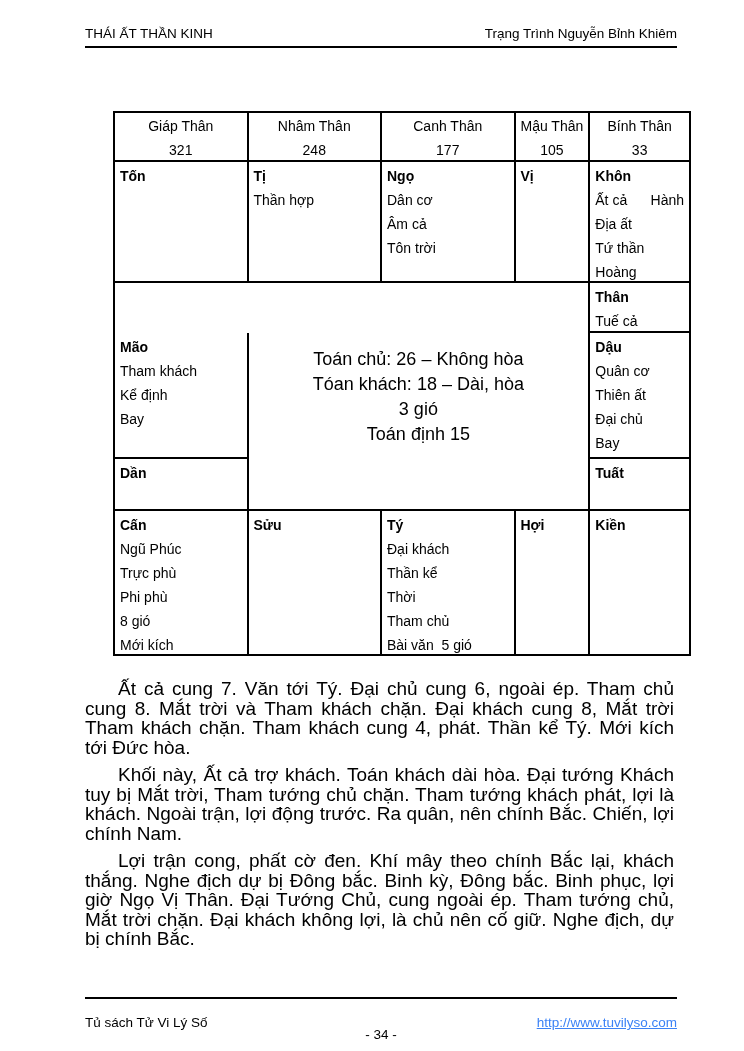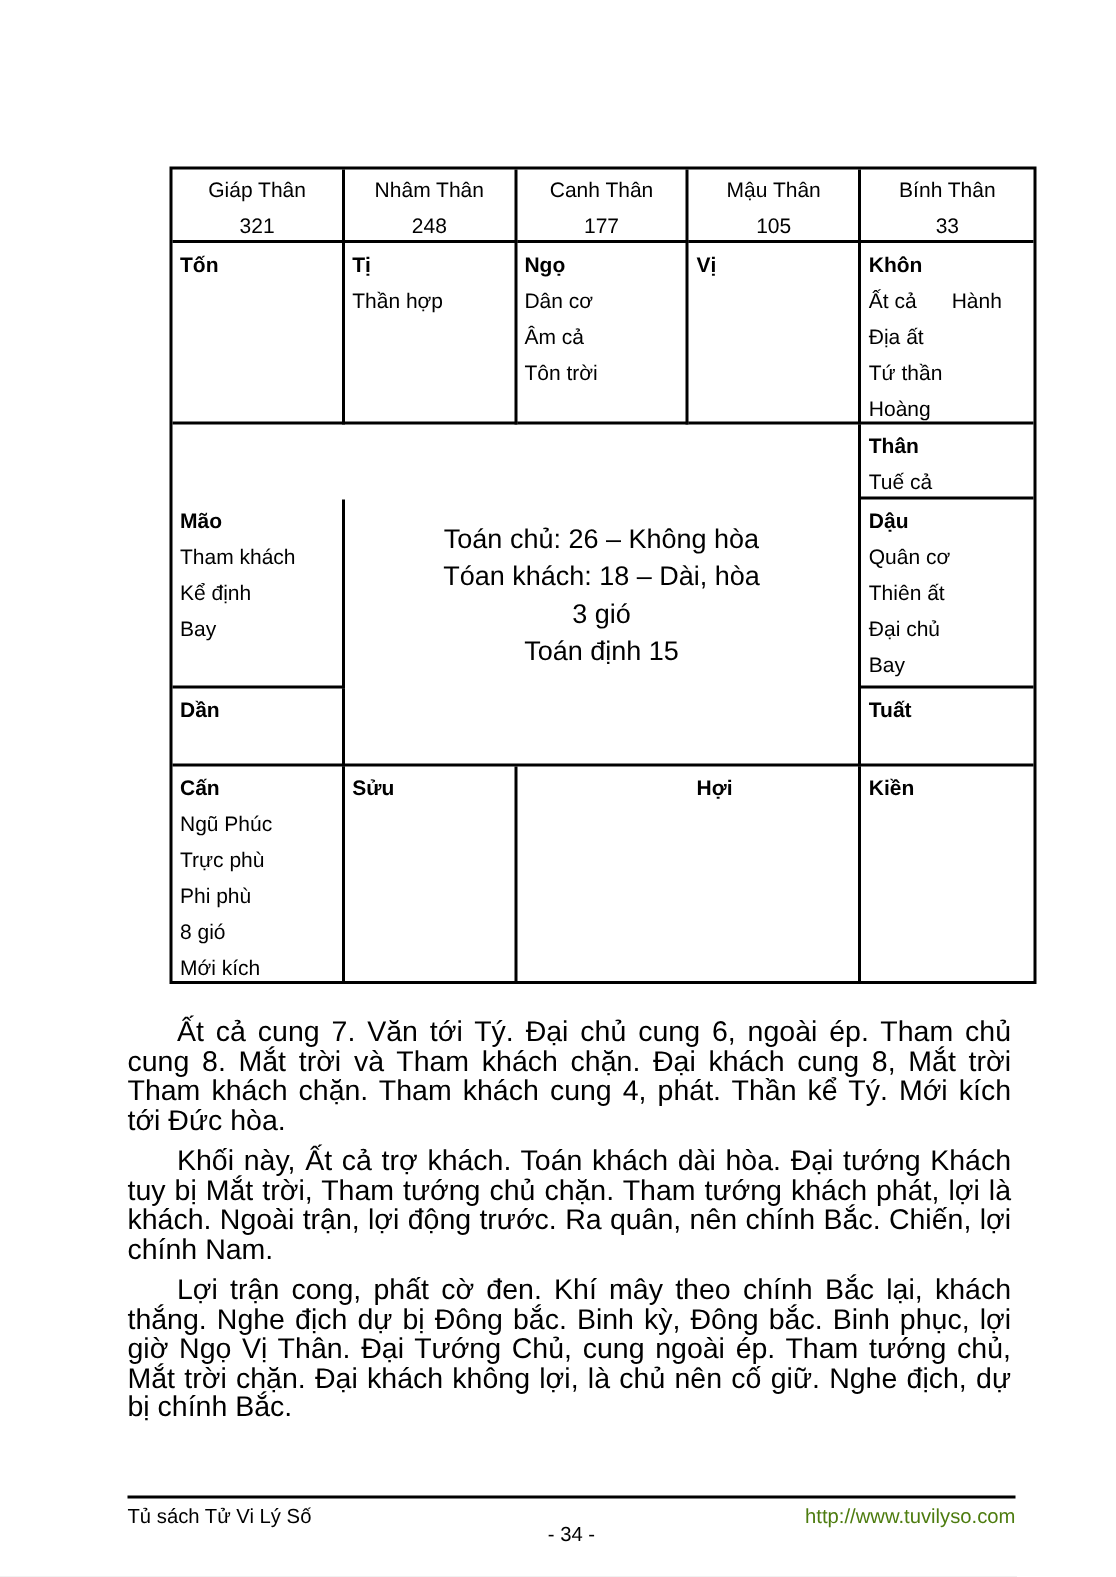--- a/index.html
+++ b/index.html
@@ -13,21 +13,21 @@
   .pgheader {
     position:absolute; left:85px; top:26px; width:592px;
     display:flex; justify-content:space-between; align-items:flex-end;
     border-bottom:2px solid #000; padding-bottom:5px; font-size:13.5px;
   }
 
   
   .chart {
     position:absolute; left:113px; top:111px; width:578px; height:545px;
     box-sizing:border-box; border:2px solid #000;
-    display:grid; grid-template-columns:repeat(5,1fr);
+    display:grid; grid-template-columns:repeat(3,1fr);
     grid-template-rows:49px 121px 50px 126px 52px auto;
     font-size:14px;
   }
   .cell {
     border-right:2px solid #000; border-bottom:2px solid #000;
     padding:2px 5px 0 5px; line-height:24px; overflow:hidden; box-sizing:border-box;
   }
   .last-col { border-right:none; }
   .last-row { border-bottom:none; }
   .hdr { text-align:center; padding-top:1px; }
@@ -41,33 +41,37 @@
   
   .bodytext {
     position:absolute; left:85px; top:679px; width:589px;
     font-size:19px; line-height:19.5px; text-align:justify;
   }
   .bodytext p { margin:0 0 8px 0; text-indent:33px; }
 
   
   .pgfooter {
     position:absolute; left:85px; top:997px; width:592px;
-    border-top:2px solid #000; padding-top:4px;
+    border-top:2px solid #000; padding-top:16px;
     display:flex; font-size:13.5px;
   }
   .pgfooter .fl { flex:1; text-align:left; }
   .pgfooter .fc { flex:1; text-align:center;margin-top:12px; }
   .pgfooter .fr { flex:1; text-align:right; }
-  .link { color:#4d7c0f; cursor:pointer; }
+  .link { text-decoration:underline; color:#3b82f6; cursor:pointer; }
 </style>
 </head>
 <body>
 
 <div class="page">
 
+  <div class="pgheader">
+    <span>THÁI ẤT THẦN KINH</span>
+    <span>Trạng Trình Nguyễn Bỉnh Khiêm</span>
+  </div>
 
   <div class="chart">
 
     <div class="cell hdr" style="grid-area:1/1">
       <div>Giáp Thân</div>
       <div>321</div>
     </div>
     <div class="cell hdr" style="grid-area:1/2">
       <div>Nhâm Thân</div>
       <div>248</div>
@@ -145,20 +149,28 @@
       <div class="plabel">Cấn</div>
       <div>Ngũ Phúc</div>
       <div>Trực phù</div>
       <div>Phi phù</div>
       <div>8 gió</div>
       <div>Mới kích</div>
     </div>
     <div class="cell last-row" style="grid-area:6/2">
       <div class="plabel">Sửu</div>
     </div>
+    <div class="cell last-row" style="grid-area:6/3">
+      <div class="plabel">Tý</div>
+      <div>Đại khách</div>
+      <div>Thần kể</div>
+      <div>Thời</div>
+      <div>Tham chủ</div>
+      <div>Bài văn&nbsp; 5 gió</div>
+    </div>
     <div class="cell last-row" style="grid-area:6/4">
       <div class="plabel">Hợi</div>
     </div>
     <div class="cell last-col last-row" style="grid-area:6/5">
       <div class="plabel">Kiền</div>
     </div>
   </div>
 
   <div class="bodytext">
     <p>Ất cả cung 7. Văn tới Tý. Đại chủ cung 6, ngoài ép. Tham chủ cung 8. Mắt trời và Tham khách chặn. Đại khách cung 8, Mắt trời Tham khách chặn. Tham khách cung 4, phát. Thần kể Tý. Mới kích tới Đức hòa.</p>

